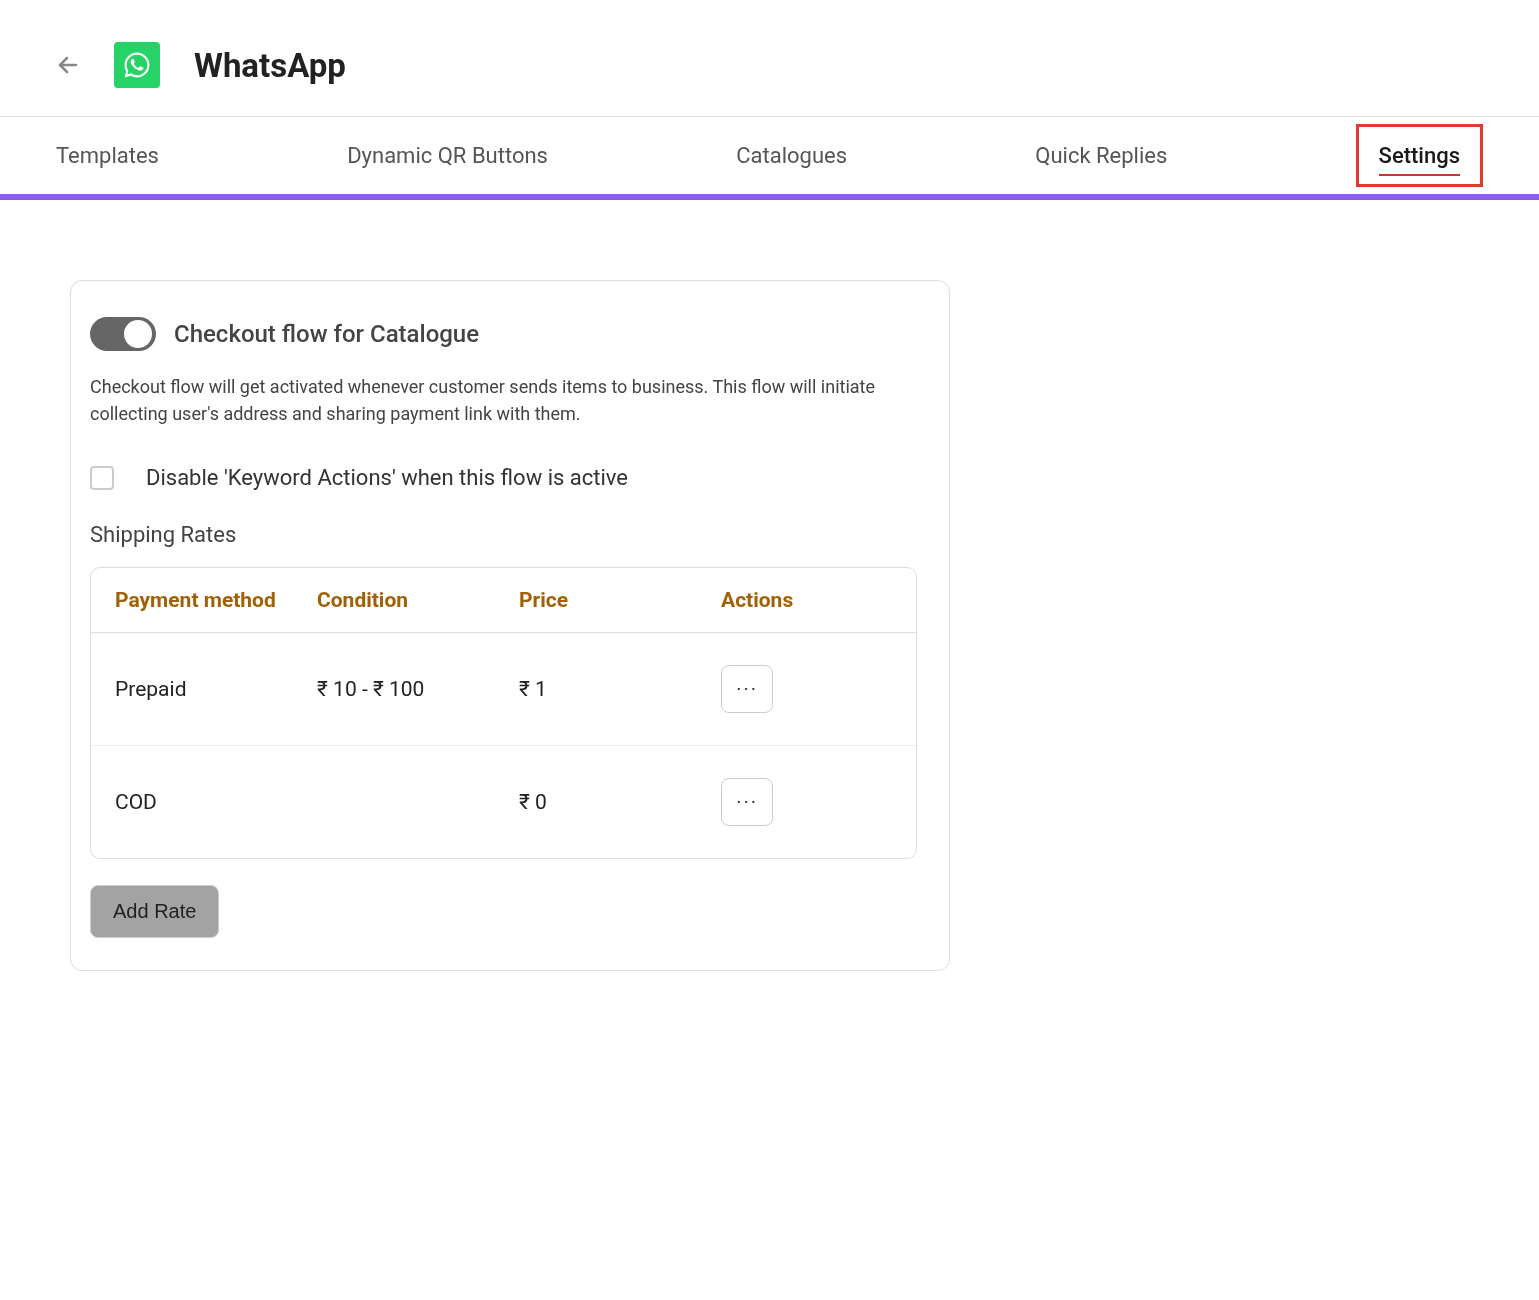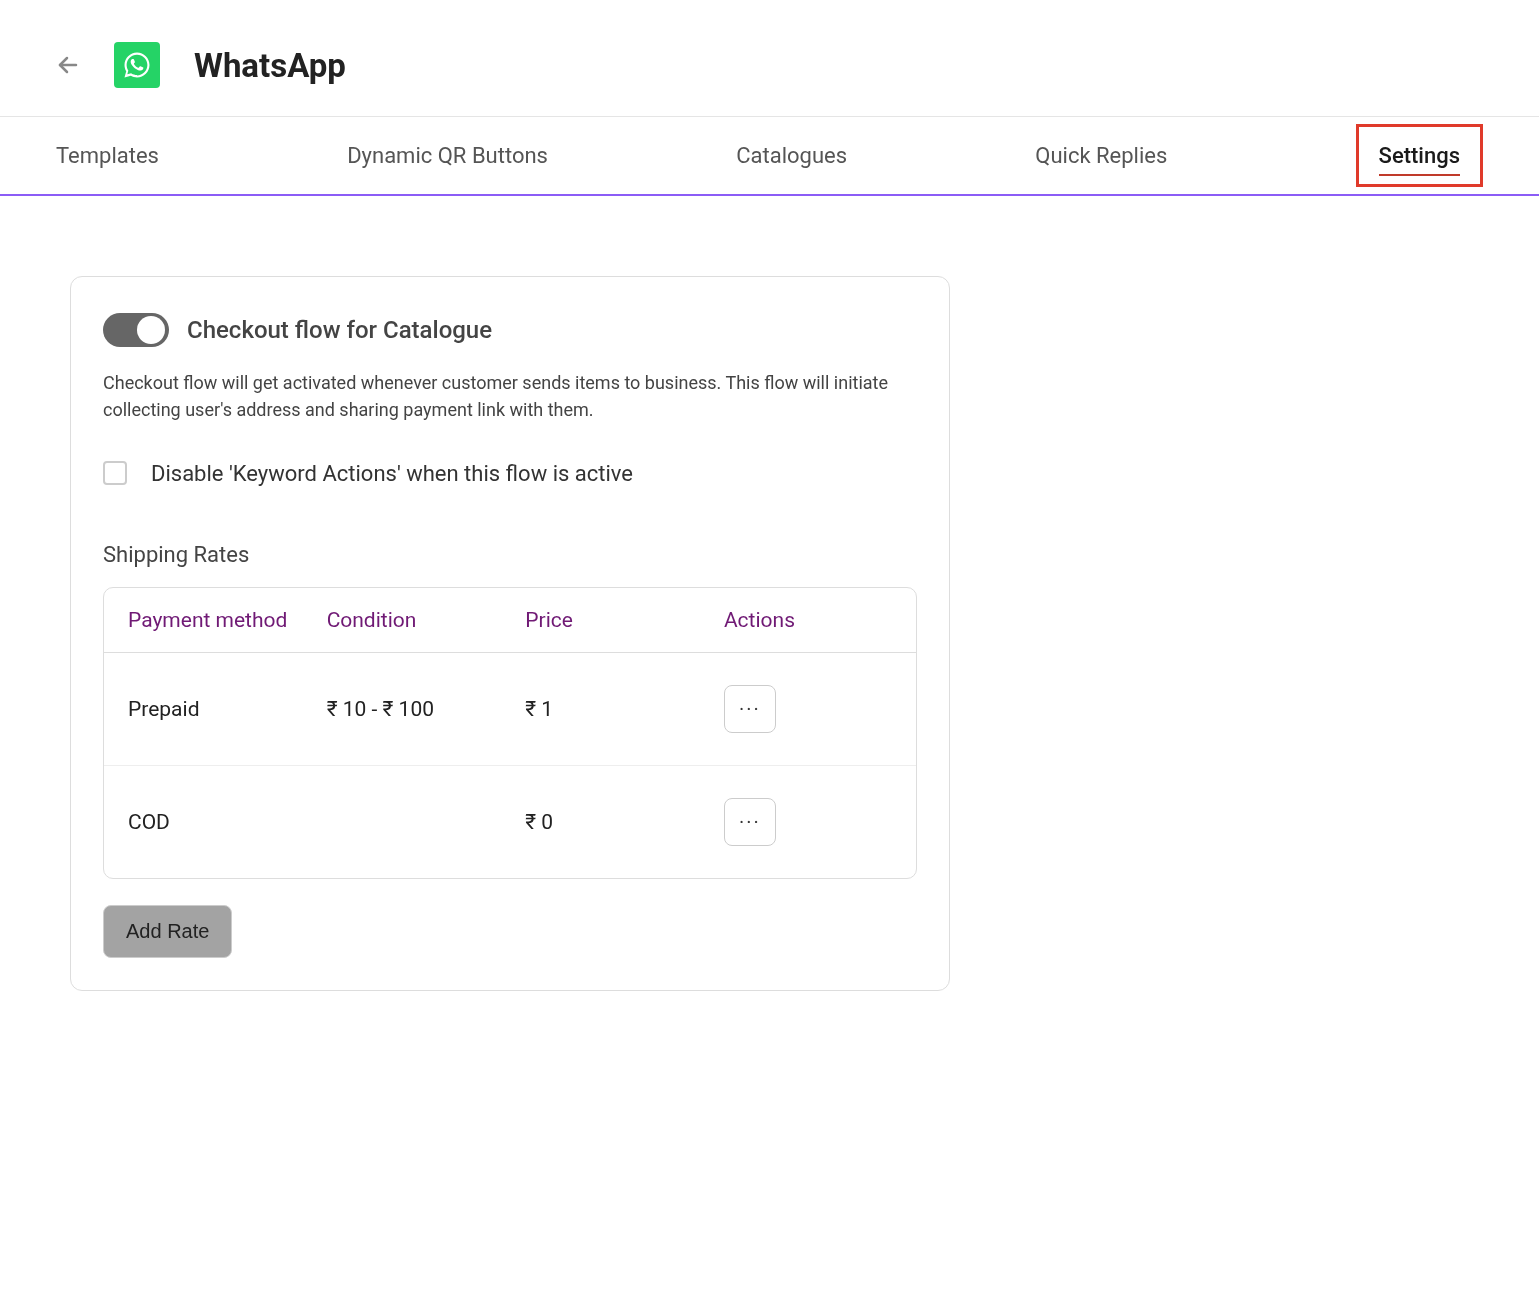--- a/index.html
+++ b/index.html
@@ -38,21 +38,21 @@
     .app-title {
       font-size: 33px;
       font-weight: 700;
       color: #222;
     }
     .tabs {
       display: flex;
       align-items: center;
       justify-content: space-between;
       padding: 0 56px;
-      border-bottom: 2px solid #8b5cf6;
+      border-bottom: 6px solid #8b5cf6;
     }
     .tab {
       padding: 26px 0;
       font-size: 22px;
       color: #555;
       cursor: pointer;
       position: relative;
     }
     .tab-active-wrap {
       border: 3px solid #e03a2a;
@@ -67,21 +67,21 @@
       font-weight: 500;
       padding-bottom: 6px;
       border-bottom: 2px solid #c03a2a;
       display: inline-block;
     }
     .content-card {
       margin: 80px 0 0 70px;
       width: 880px;
       border: 1px solid #ddd;
       border-radius: 12px;
-      padding: 36px 32px 32px 32px;
+      padding: 36px 32px 32px 19px;
     }
     .toggle-row {
       display: flex;
       align-items: center;
       gap: 18px;
       margin-bottom: 22px;
     }
     .toggle {
       width: 66px;
       height: 34px;
@@ -105,23 +105,23 @@
       font-weight: 500;
     }
     .description {
       font-size: 18px;
       color: #444;
       line-height: 1.5;
       margin-bottom: 38px;
     }
     .checkbox-row {
       display: flex;
-      align-items: flex-start;
-      gap: 24px;
-      margin-bottom: 56px;
+      align-items: flex-end;
+      gap: 32px;
+      margin-bottom: 32px;
     }
     .checkbox {
       width: 24px;
       height: 24px;
       border: 2px solid #ccc;
       border-radius: 4px;
       cursor: pointer;
       background: #fff;
     }
     .checkbox-label {
@@ -143,22 +143,22 @@
       display: grid;
       grid-template-columns: 1.3fr 1.3fr 1.3fr 1.1fr;
       align-items: center;
     }
     .thead {
       padding: 20px 24px;
       border-bottom: 1px solid #ddd;
     }
     .th {
       font-size: 21px;
-      color: #701a75;
-      font-weight: 400;
+      color: #a16207;
+      font-weight: 700;
     }
     .trow {
       padding: 32px 24px;
       border-bottom: 1px solid #eee;
     }
     .trow:last-child {
       border-bottom: none;
     }
     .td {
       font-size: 21px;

